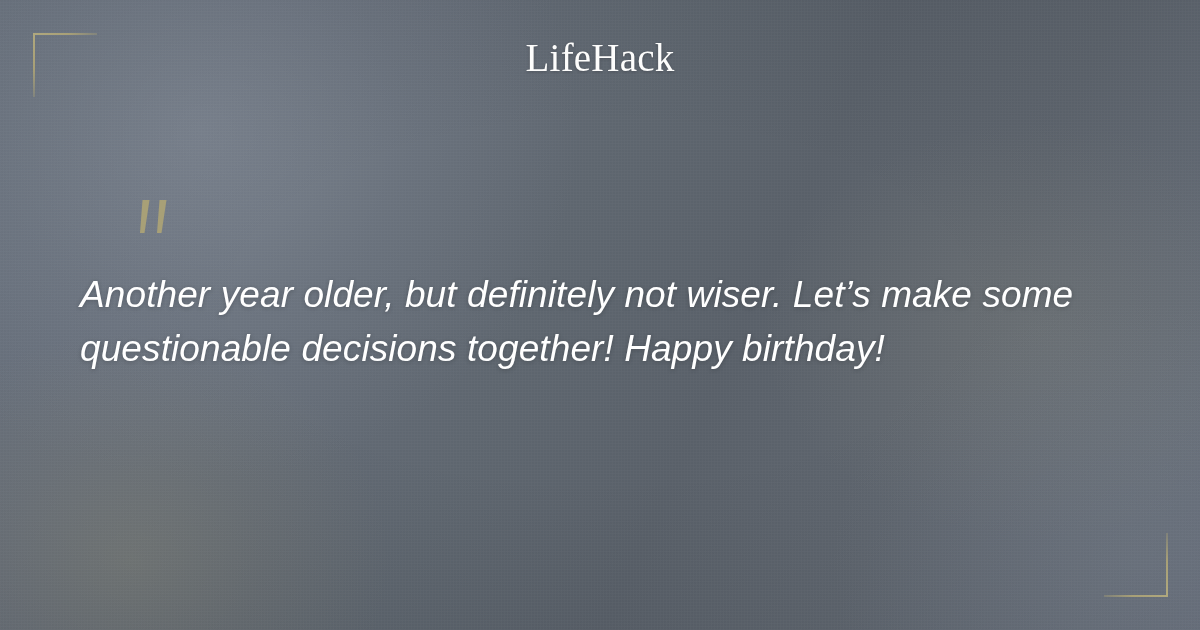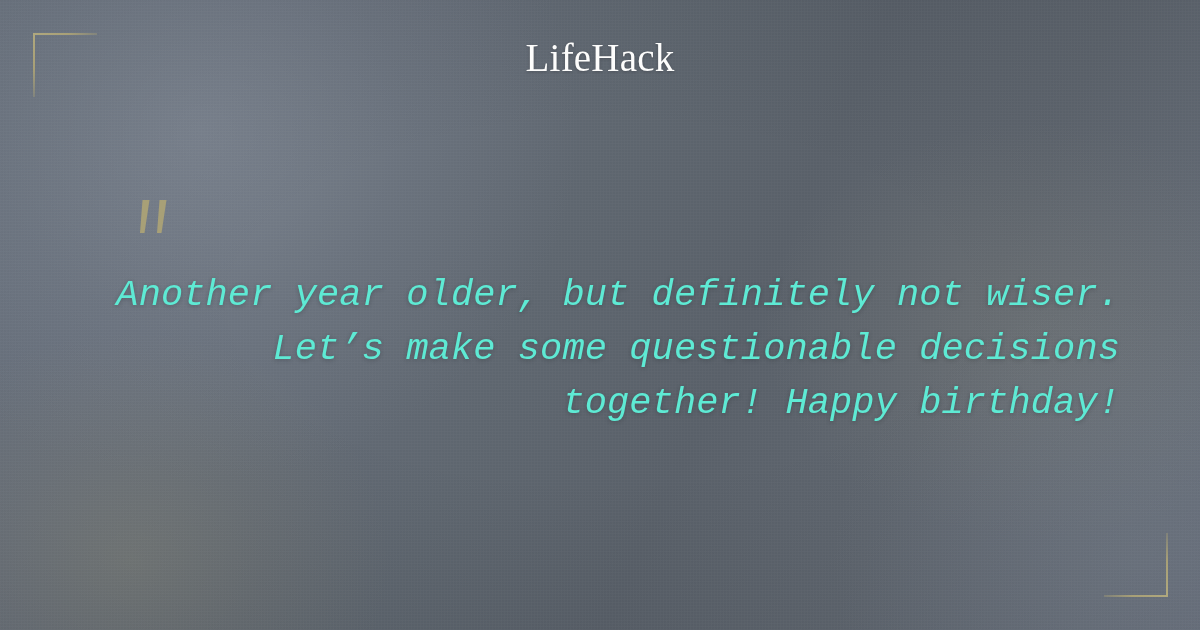--- a/index.html
+++ b/index.html
@@ -149,26 +149,26 @@
     height: 64px;
   }
   .quote-mark svg { display: block; }
 
   
   .quote {
     position: absolute;
     left: 80px;
     right: 80px;
     top: 268px;
-    text-align: right;
+    text-align: left;
     font-style: italic;
     font-size: 37px;
     line-height: 54px;
-    color: #5eead4;
-    font-family: Liberation Mono, monospace;
+    color: #ffffff;
+    font-family: Liberation Sans, sans-serif;
     text-shadow: 0 1px 4px rgba(25,28,33,0.28);
     letter-spacing: 0.1px;
   }
 </style>
 </head>
 <body>
 
 <div class="card">
 
   <div class="bg-base"></div>

